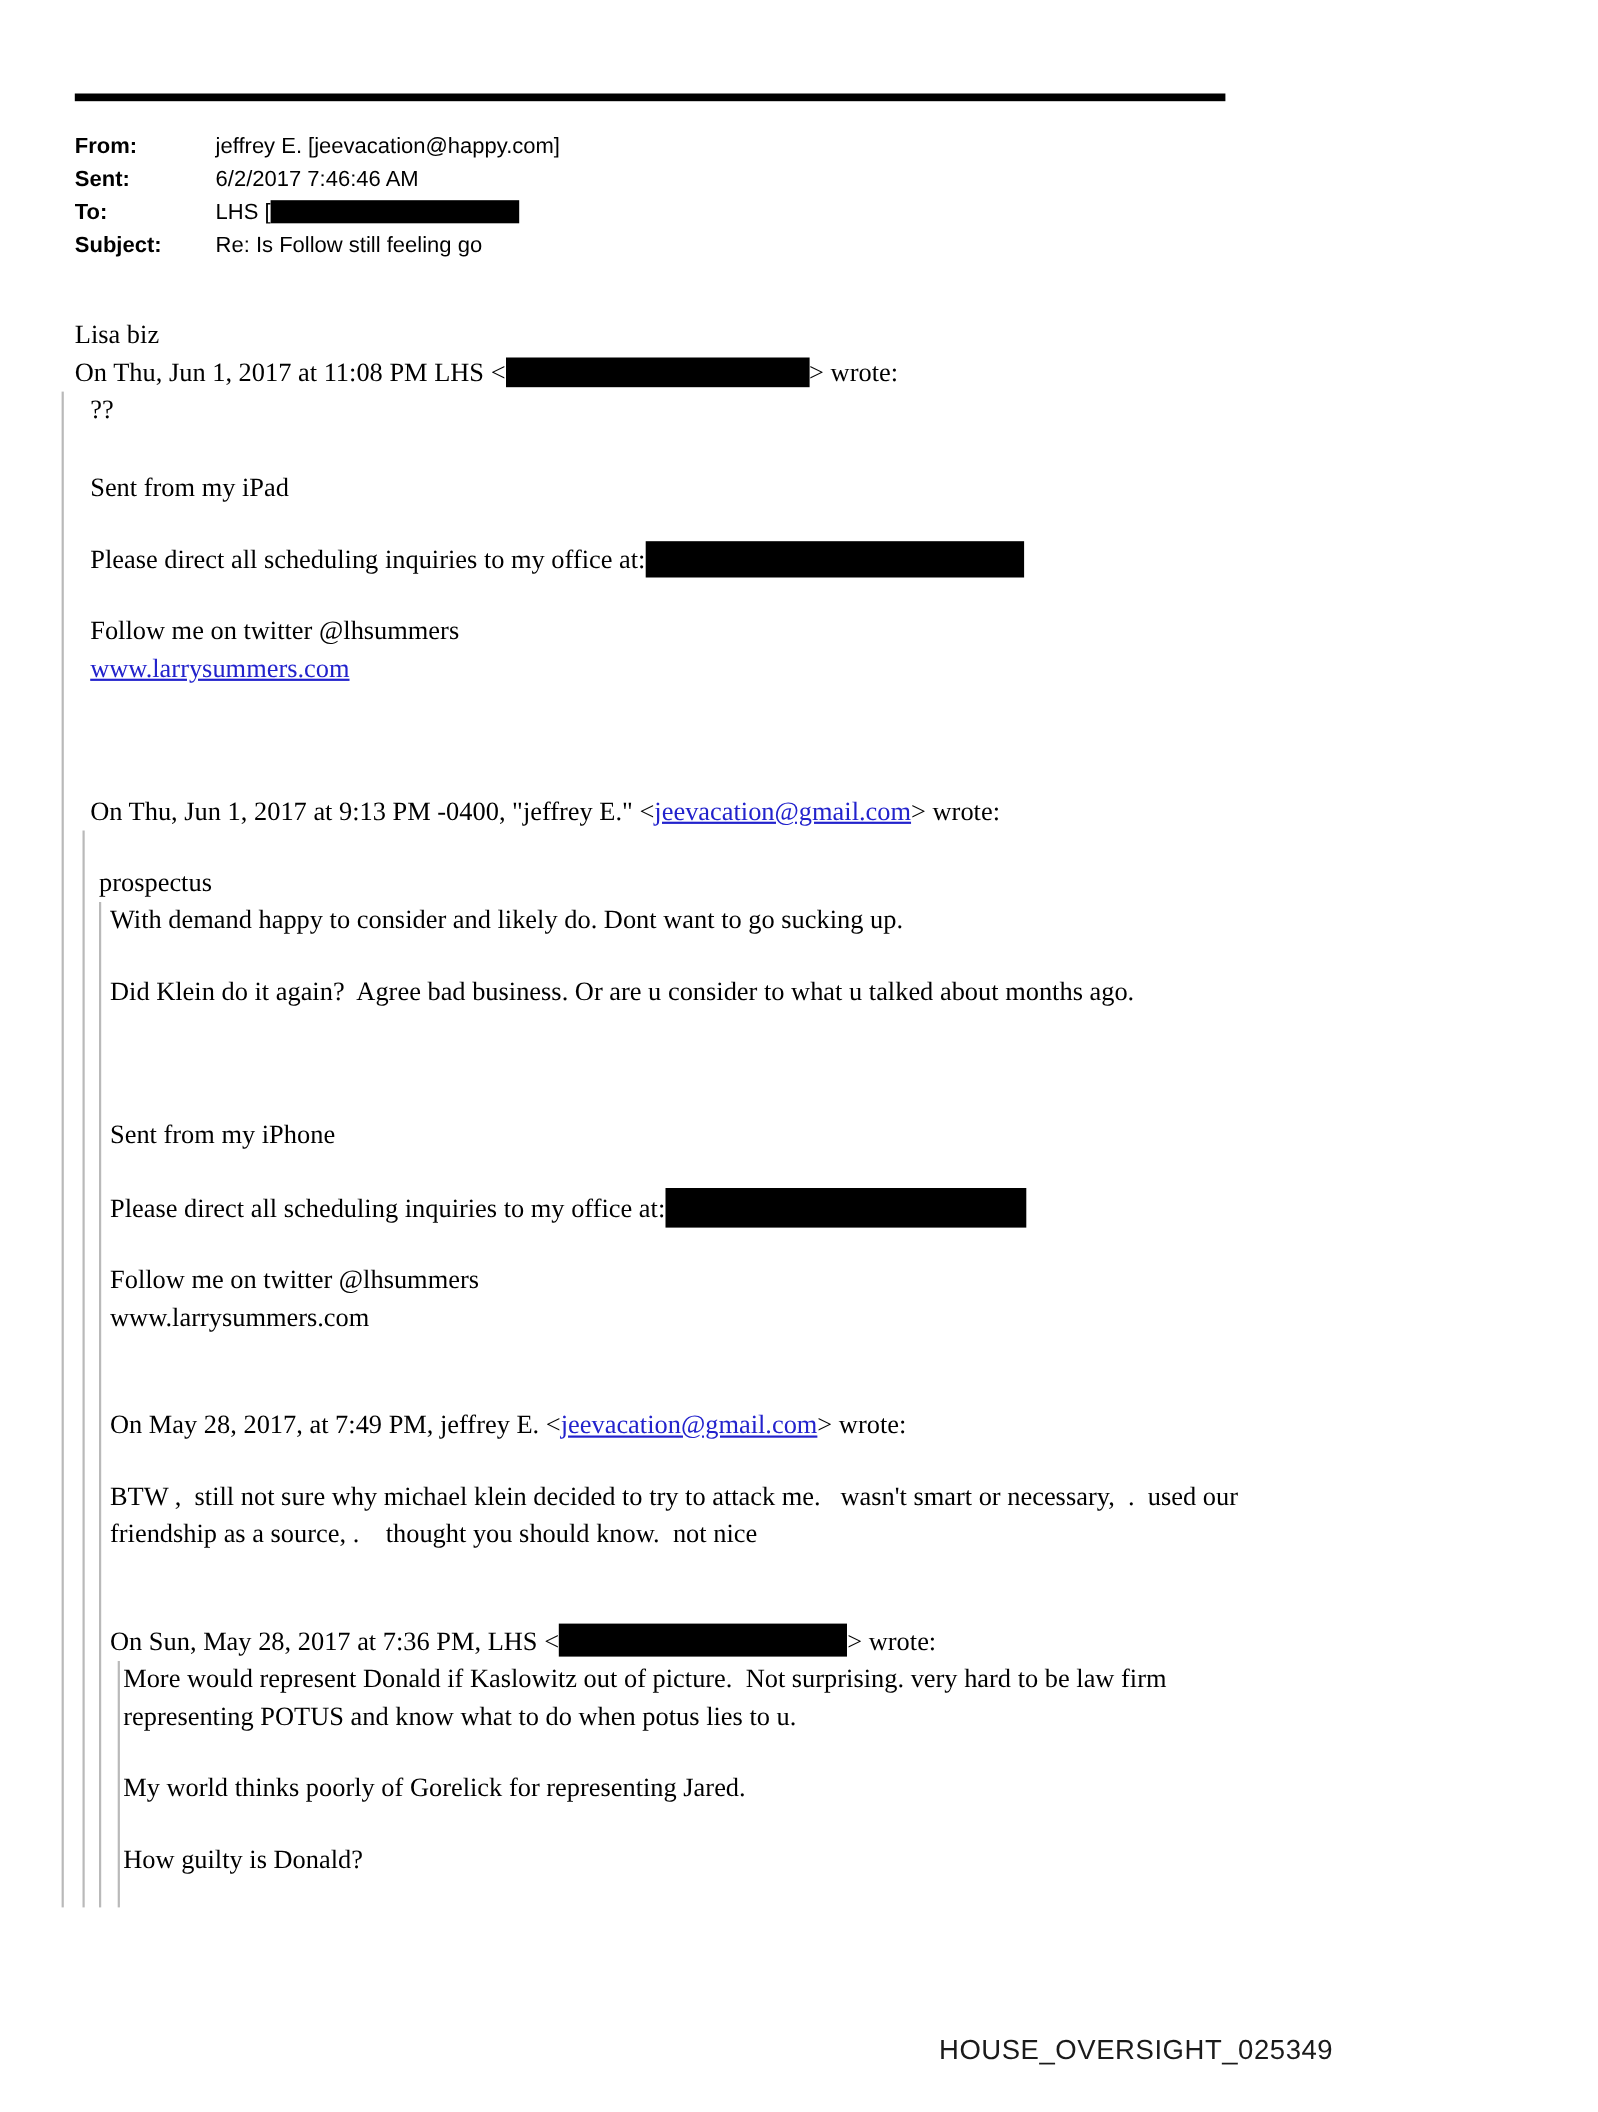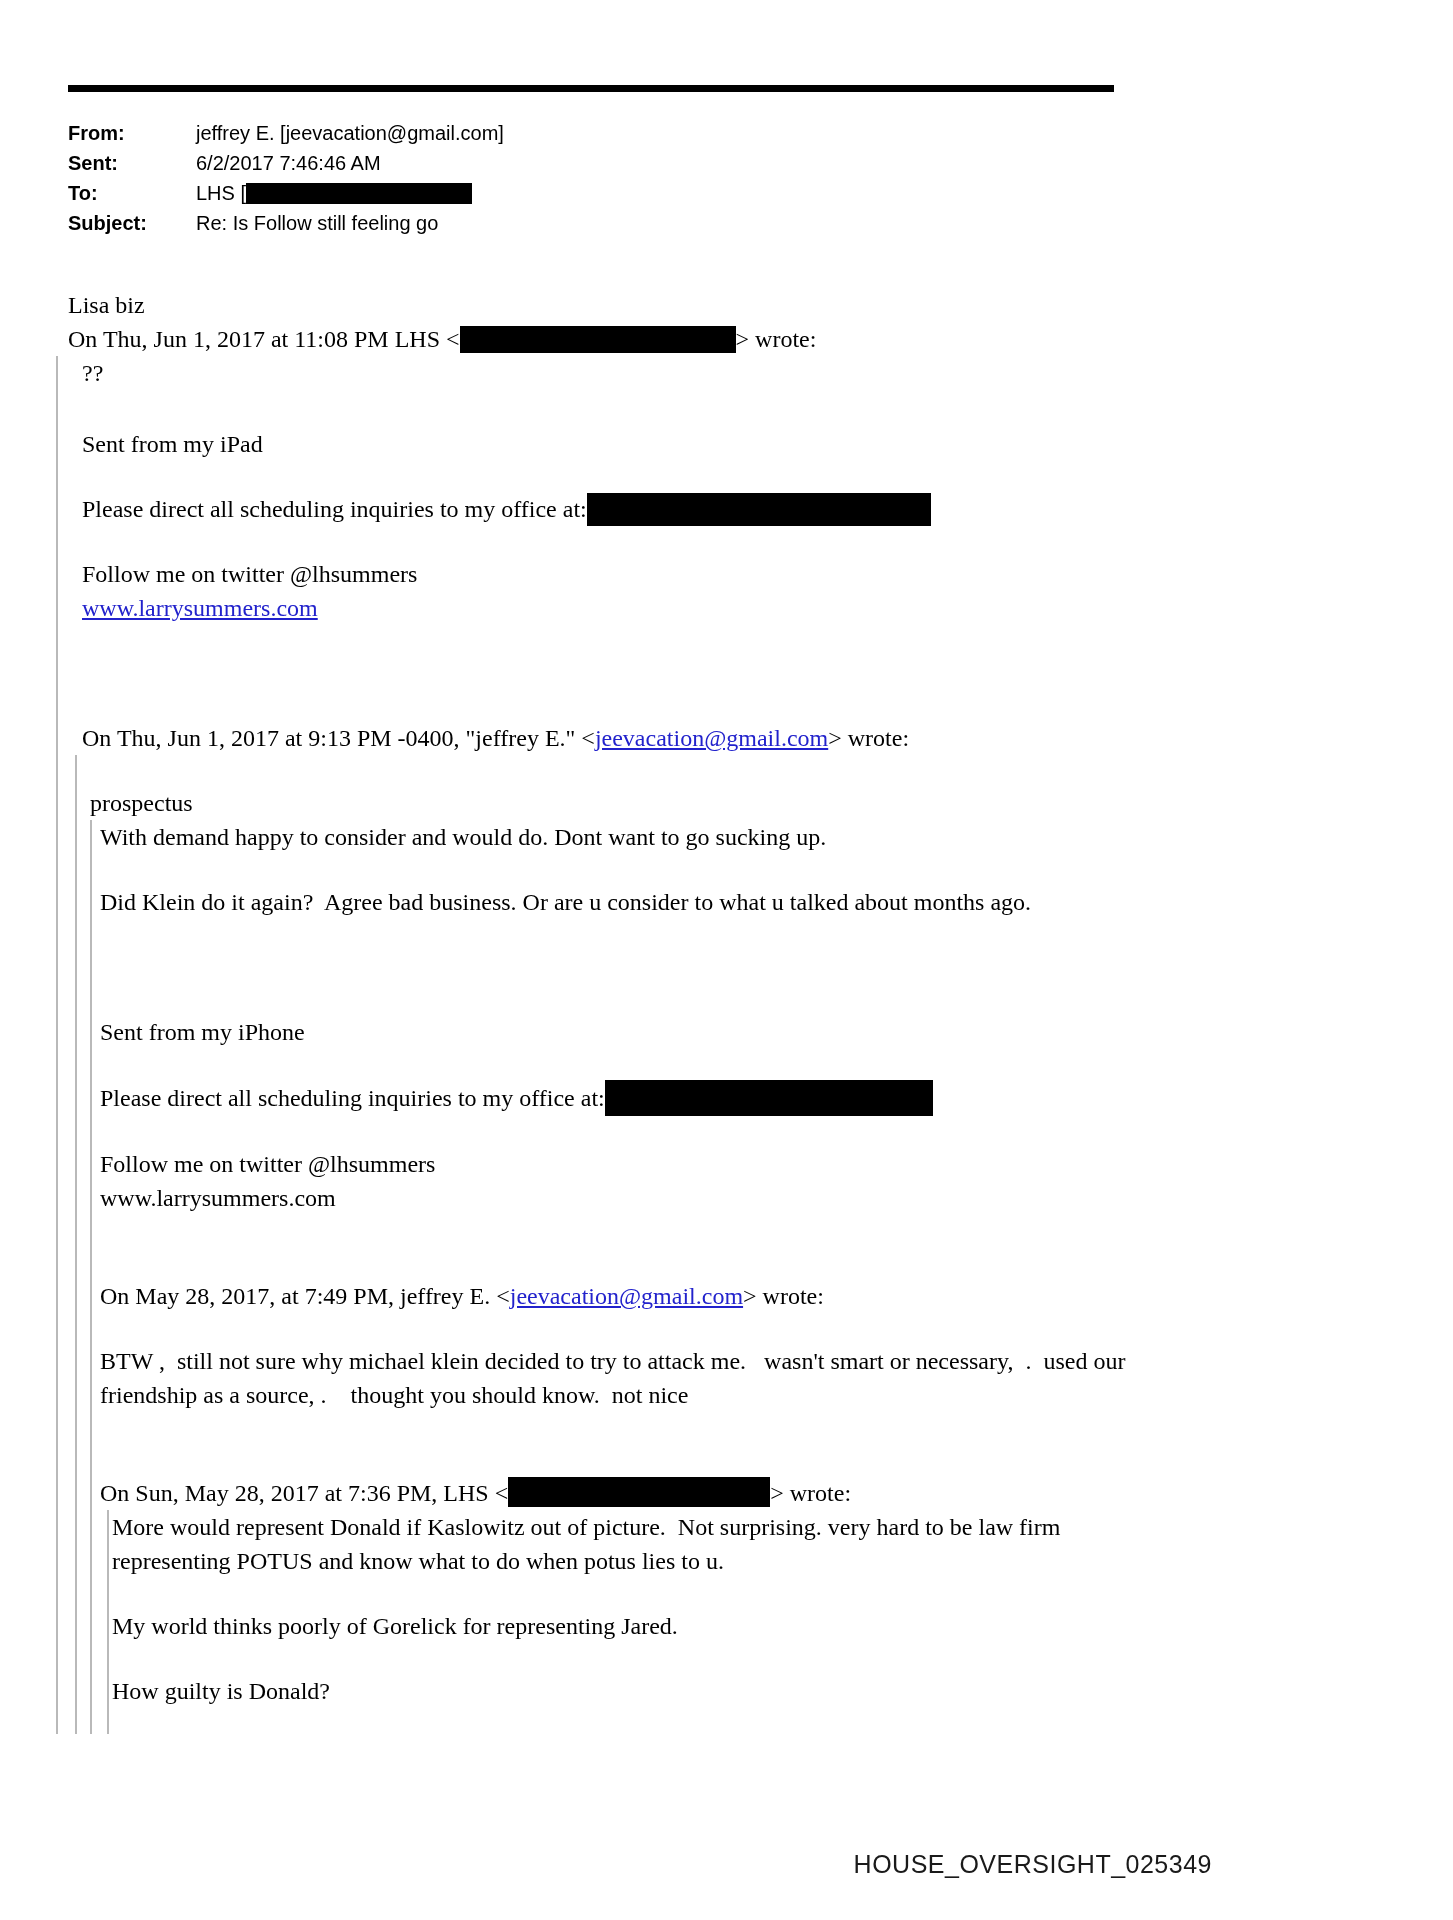--- a/index.html
+++ b/index.html
@@ -54,21 +54,21 @@
 </head>
 <body>
 
 <div class="page">
 
   <div class="top-rule"></div>
 
   <div class="header">
     <div class="header-row">
       <div class="header-label">From:</div>
-      <div class="header-value">jeffrey E. [jeevacation@gmail.com]</div>
+      <div class="header-value">jeffrey E. [jeevacation@happy.com]</div>
     </div>
     <div class="header-row">
       <div class="header-label">Sent:</div>
       <div class="header-value">6/2/2017 7:46:46 AM</div>
     </div>
     <div class="header-row">
       <div class="header-label">To:</div>
       <div class="header-value"><span>LHS [</span><span class="redact r-to"></span></div>
     </div>
     <div class="header-row">
@@ -93,21 +93,21 @@
       <p class="mt1">Follow me on twitter @lhsummers</p>
       <p><a class="link">www.larrysummers.com</a></p>
 
       <p class="mt3"><span>On Thu, Jun 1, 2017 at 9:13 PM -0400, "jeffrey E." &lt;</span><a class="link">jeevacation@gmail.com</a><span>&gt; wrote:</span></p>
 
       <div class="bq bq2">
         <p class="mt1">prospectus</p>
 
 
         <div class="bq bq3">
-          <p>With demand happy to consider and would do. Dont want to go sucking up.</p>
+          <p>With demand happy to consider and likely do. Dont want to go sucking up.</p>
 
           <p class="mt1">Did Klein do it again?  Agree bad business. Or are u consider to what u talked about months ago.</p>
 
           <p class="mt3">Sent from my iPhone</p>
 
           <p class="mt1"><span>Please direct all scheduling inquiries to my office at:</span><span class="redact r-sched2"></span></p>
 
           <p class="mt1">Follow me on twitter @lhsummers</p>
           <p>www.larrysummers.com</p>
 

